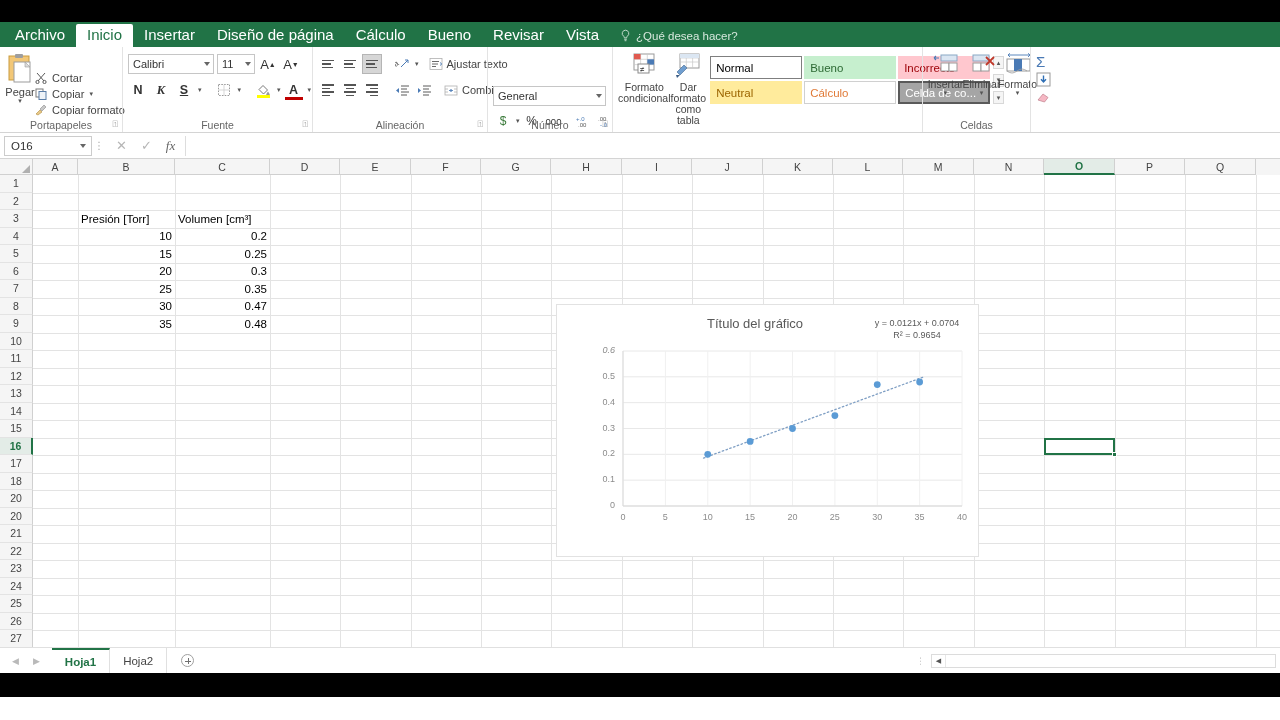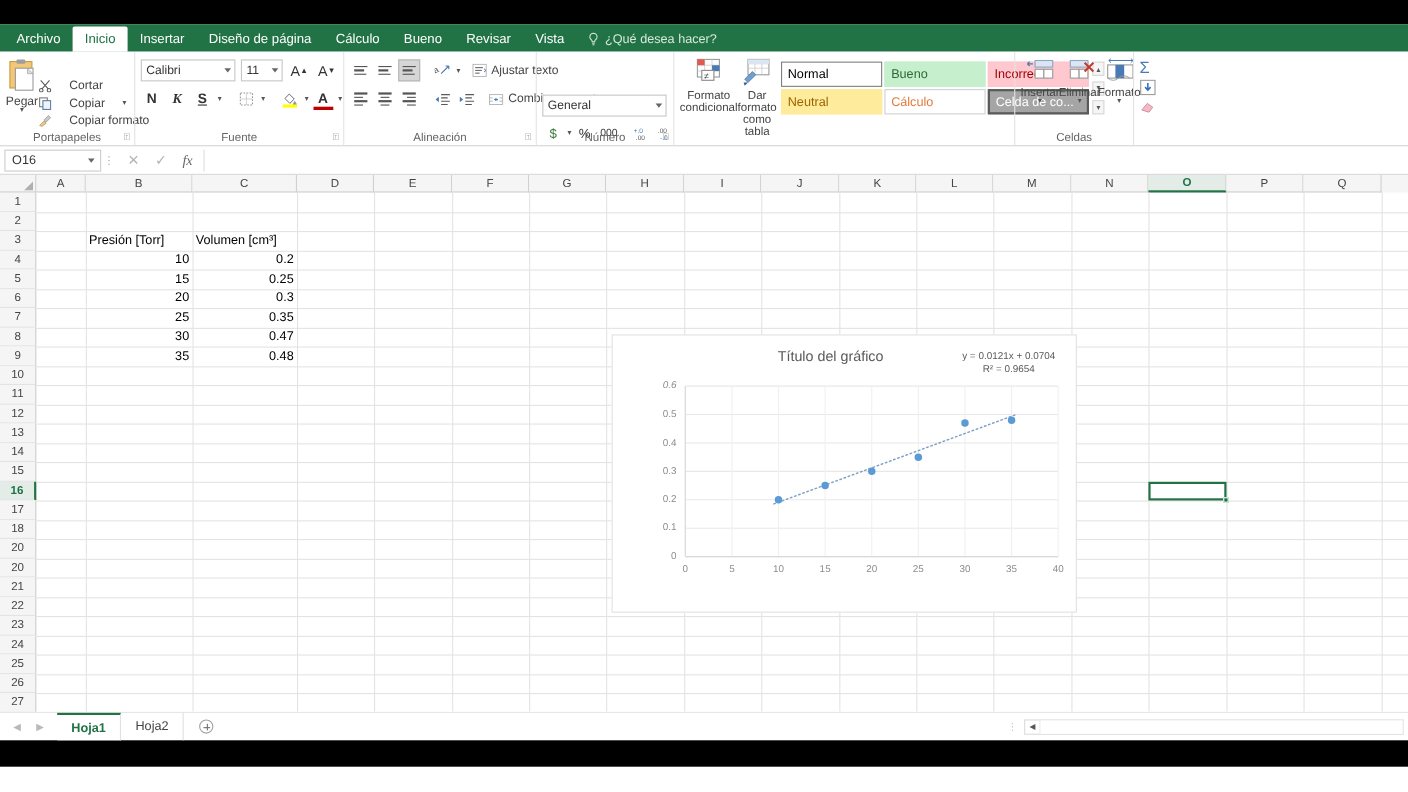--- a/index.html
+++ b/index.html
@@ -14,21 +14,21 @@
   
   .titlebar { height: 22px; background: #000; width: 100%; }
 
   
   .tabbar {
     height: 25px; background: #217346;
     display: flex; align-items: flex-end;
     padding-left: 4px; position: relative;
   }
   .tab {
-    font-size: 12px; color: #fff;
+    font-size: 15px; color: #fff;
     padding: 4px 11px 5px 11px;
     line-height: 14px; white-space: nowrap;
   }
   .tab.active { background: #fff; color: #217346; font-weight: normal; border-radius: 2px 2px 0 0; }
   .tellme { display:flex; align-items:center; gap:5px; color:#d7e8dd; font-size:11.5px; padding: 4px 8px 5px 10px; }
   .bulb { width:11px; height:13px; display:block; }
 
   
   .ribbon {
     height: 86px; background: #fff;
@@ -46,25 +46,25 @@
     position:absolute; bottom:3px; right:4px; font-size:9px; color:#888;
   }
 
   
   .g-clip { width: 122px; }
   .clipbig { width: 44px; display:flex; flex-direction:column; align-items:center; padding-top:3px; }
   .clip-icon { width:30px; height:32px; position:relative; }
   .clip-label { font-size:11px; color:#444; margin-top:1px; }
   .caret { font-size:7px; color:#555; line-height:6px; }
   .clipsmall { display:flex; flex-direction:column; justify-content:center; gap:4px; padding-top:5px; }
-  .clipitem { display:flex; align-items:center; gap:16px; font-size:11px; color:#444; white-space:nowrap; }
+  .clipitem { display:flex; align-items:center; gap:5px; font-size:11px; color:#444; white-space:nowrap; }
 
   
   .g-font { width: 190px; }
-  .font-row { display:flex; align-items:center; gap:3px; height:24px; margin-top:2px;justify-content:space-between;}
+  .font-row { display:flex; align-items:center; gap:3px; height:24px; margin-top:2px;}
   .fname {
     width: 86px; height: 20px; border:1px solid #c6c6c6; background:#fff;
     font-size:11px; color:#333; padding: 0 12px 0 4px; line-height:19px; position:relative;
   }
   .fsize {
     width: 38px; height: 20px; border:1px solid #c6c6c6; background:#fff;
     font-size:11px; color:#333; padding: 0 11px 0 4px; line-height:19px; position:relative;
   }
   .cbcaret { position:absolute; right:3px; top:7px; width:0;height:0;border-left:3px solid transparent;border-right:3px solid transparent;border-top:4px solid #666;}
   .ibtn { min-width:20px; height:20px; display:flex; align-items:center; justify-content:center; font-size:11.5px; color:#333; }

